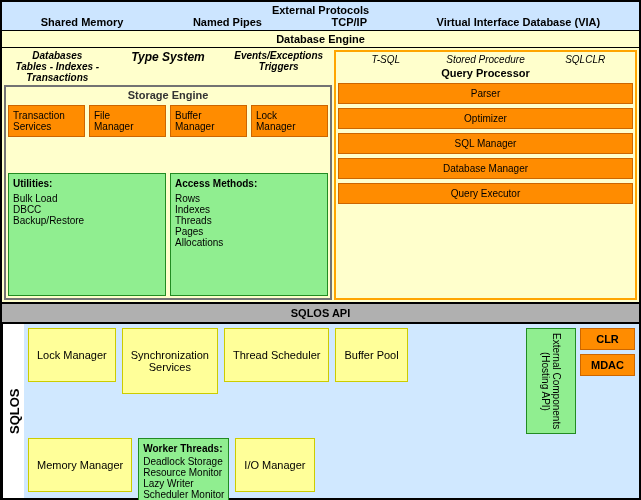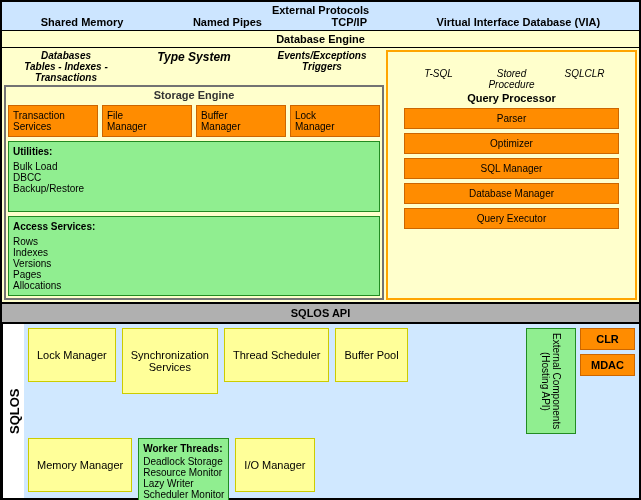--- a/index.html
+++ b/index.html
@@ -101,23 +101,24 @@
       background: #ff8c00;
       border: 1px solid #cc6600;
       padding: 4px;
       text-align: left;
       flex: 1;
       font-size: 10px;
       color: #000;
     }
     .storage-bottom {
       display: flex;
-      flex-direction: column;
-      gap: 4px;
-      flex: 1;
+      flex-direction: row;
+      gap: 4px;
+      flex: 1;
+      margin-top: 32px;
     }
     .utilities-box {
       background: #90ee90;
       border: 1px solid #228B22;
       padding: 4px;
       flex: 1;
       font-size: 10px;
     }
     .utilities-title {
       font-weight: bold;
@@ -130,26 +131,26 @@
       flex: 1;
       font-size: 10px;
     }
     .access-methods-title {
       font-weight: bold;
       margin-bottom: 4px;
     }
 
     
     .right-engine-area {
-      width: 251px;
+      width: 303px;
       display: flex;
       flex-direction: column;
       border: 2px solid #ffa500;
       background: #ffffcc;
-      padding: 16px;
+      padding: 2px;
     }
     .right-header-row {
       display: flex;
       flex-direction: row;
       gap: 4px;
       font-size: 10px;
       margin-bottom: 2px;
       font-style: italic;
     }
     .right-header-item {
@@ -303,24 +304,24 @@
             <div class="storage-box">Lock<br>Manager</div>
           </div>
           <div class="storage-bottom">
             <div class="utilities-box">
               <div class="utilities-title">Utilities:</div>
               <div>Bulk Load</div>
               <div>DBCC</div>
               <div>Backup/Restore</div>
             </div>
             <div class="access-methods-box">
-              <div class="access-methods-title">Access Services:</div>
+              <div class="access-methods-title">Access Methods:</div>
               <div>Rows</div>
               <div>Indexes</div>
-              <div>Versions</div>
+              <div>Threads</div>
               <div>Pages</div>
               <div>Allocations</div>
             </div>
           </div>
         </div>
       </div>
 
       <div class="right-engine-area">
         <div class="right-header-row">
           <div class="right-header-item">T-SQL</div>

